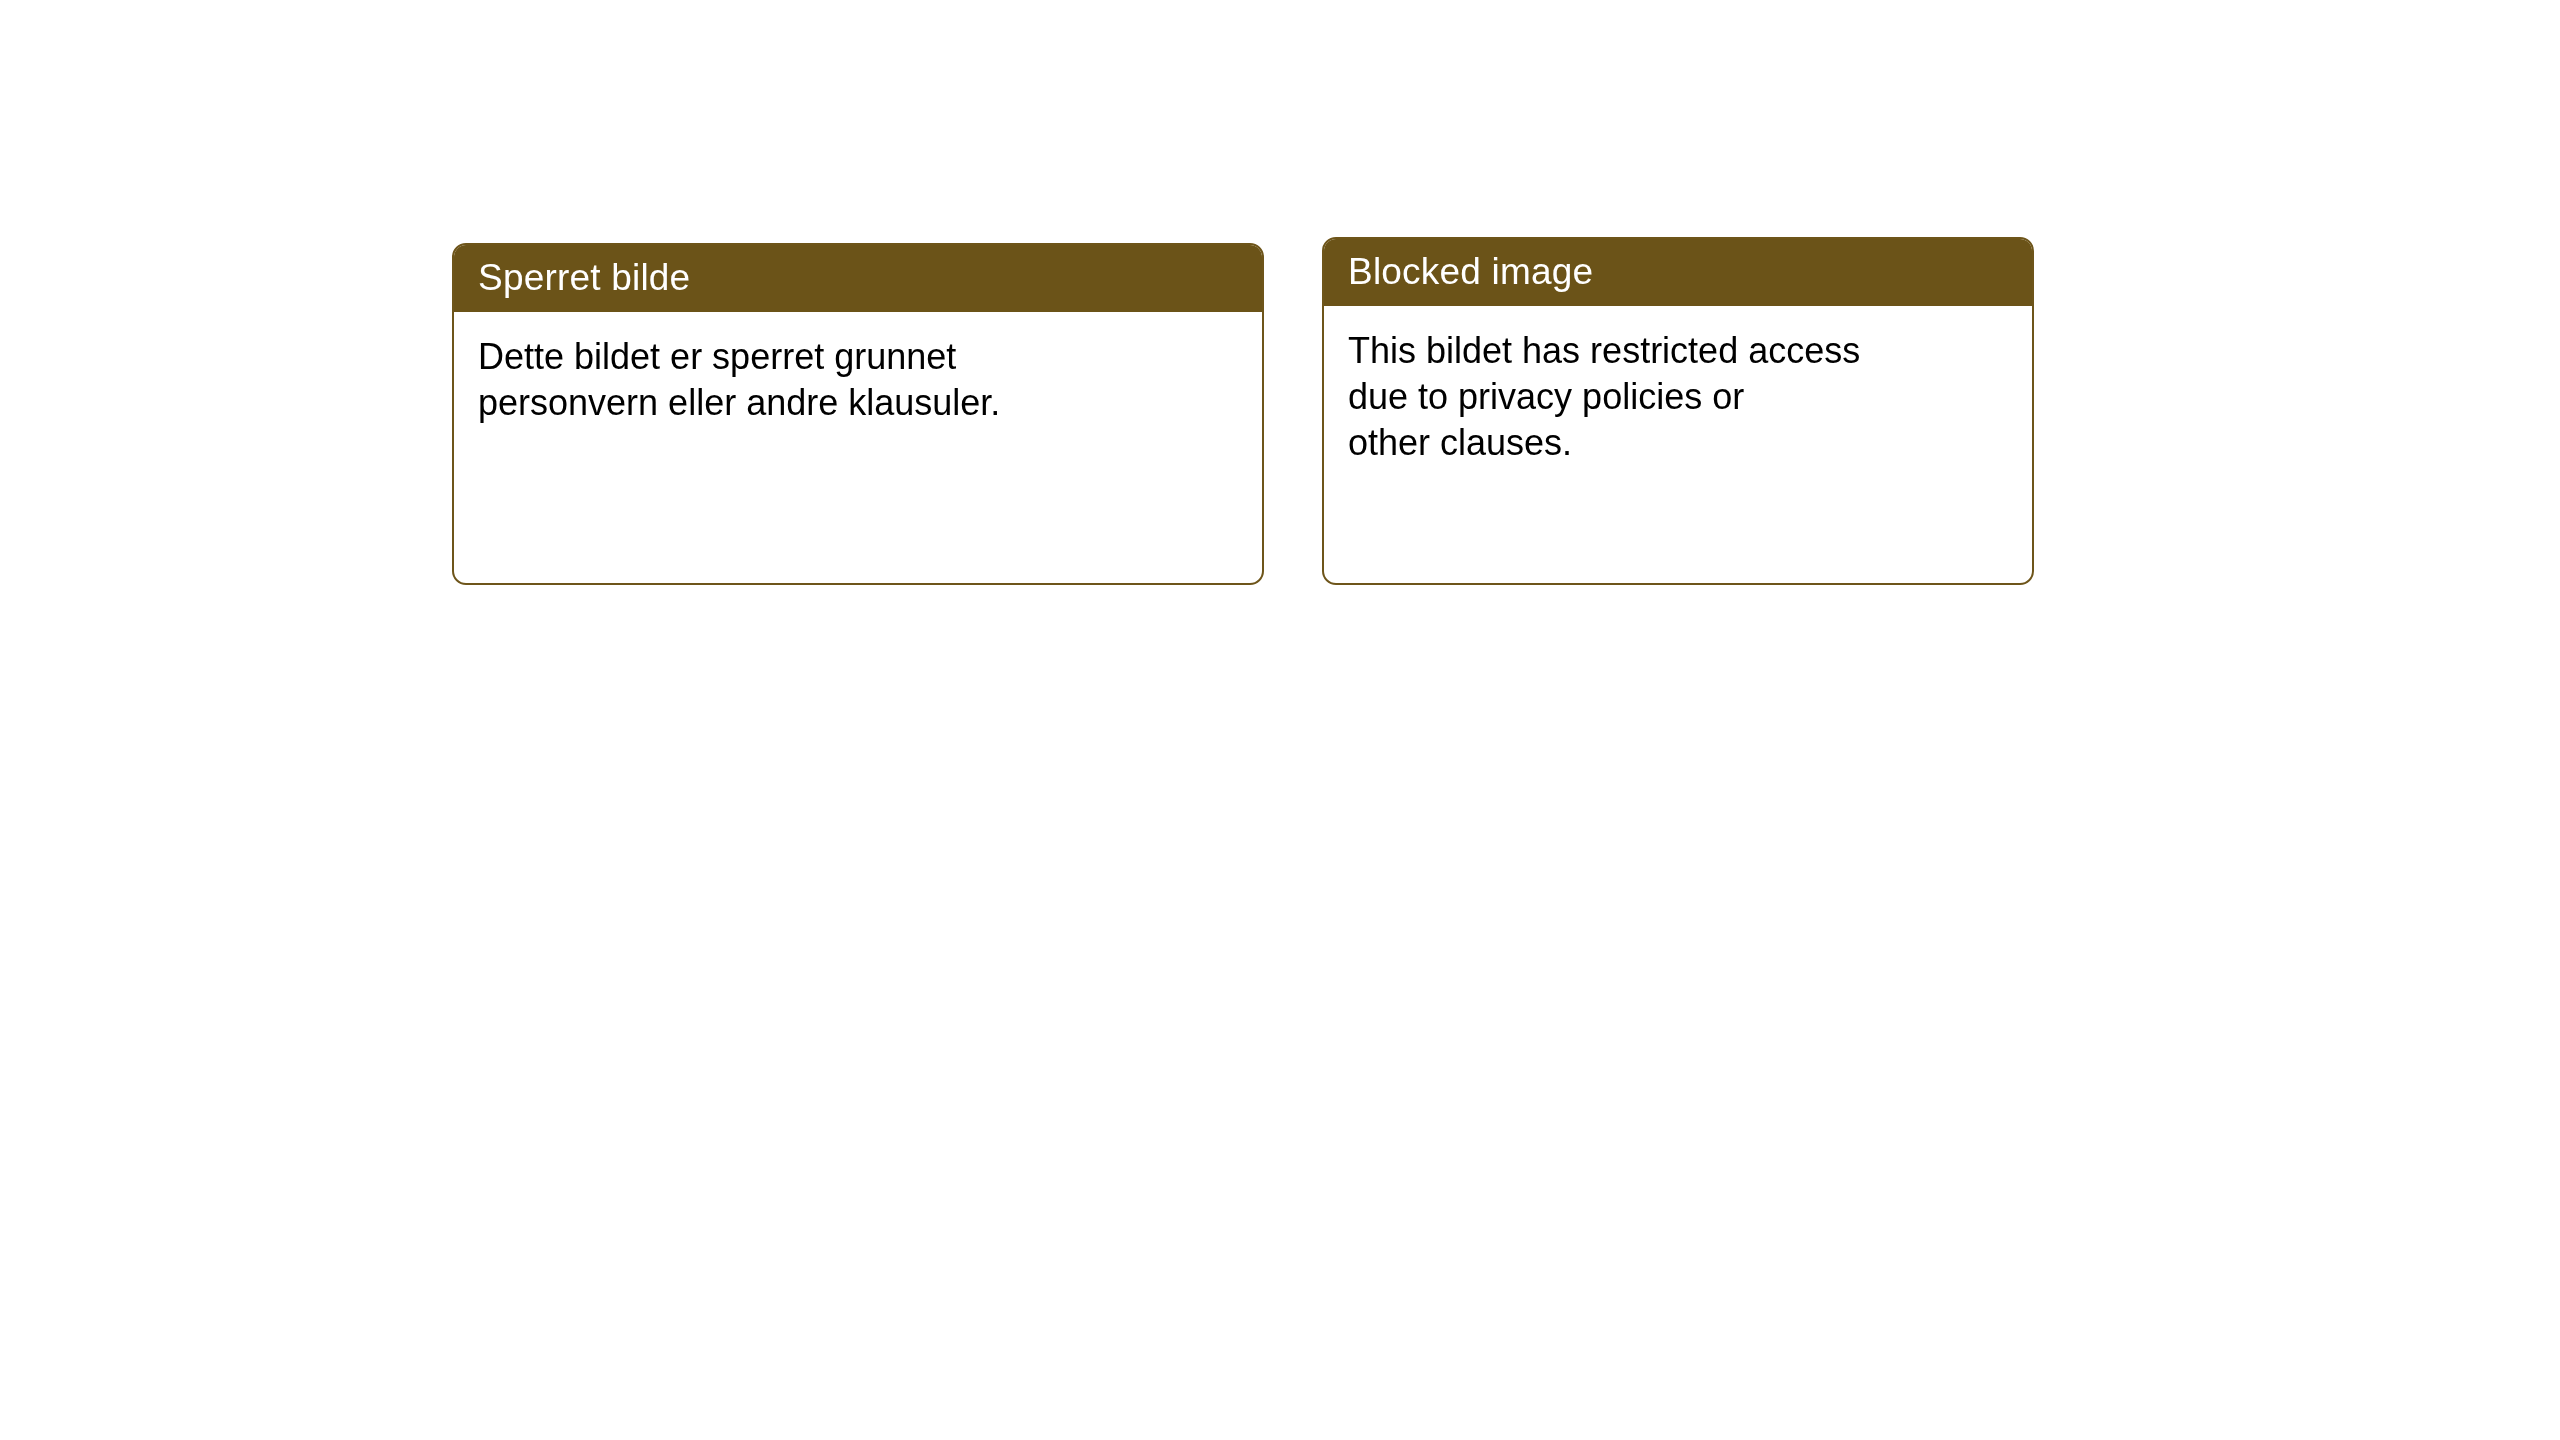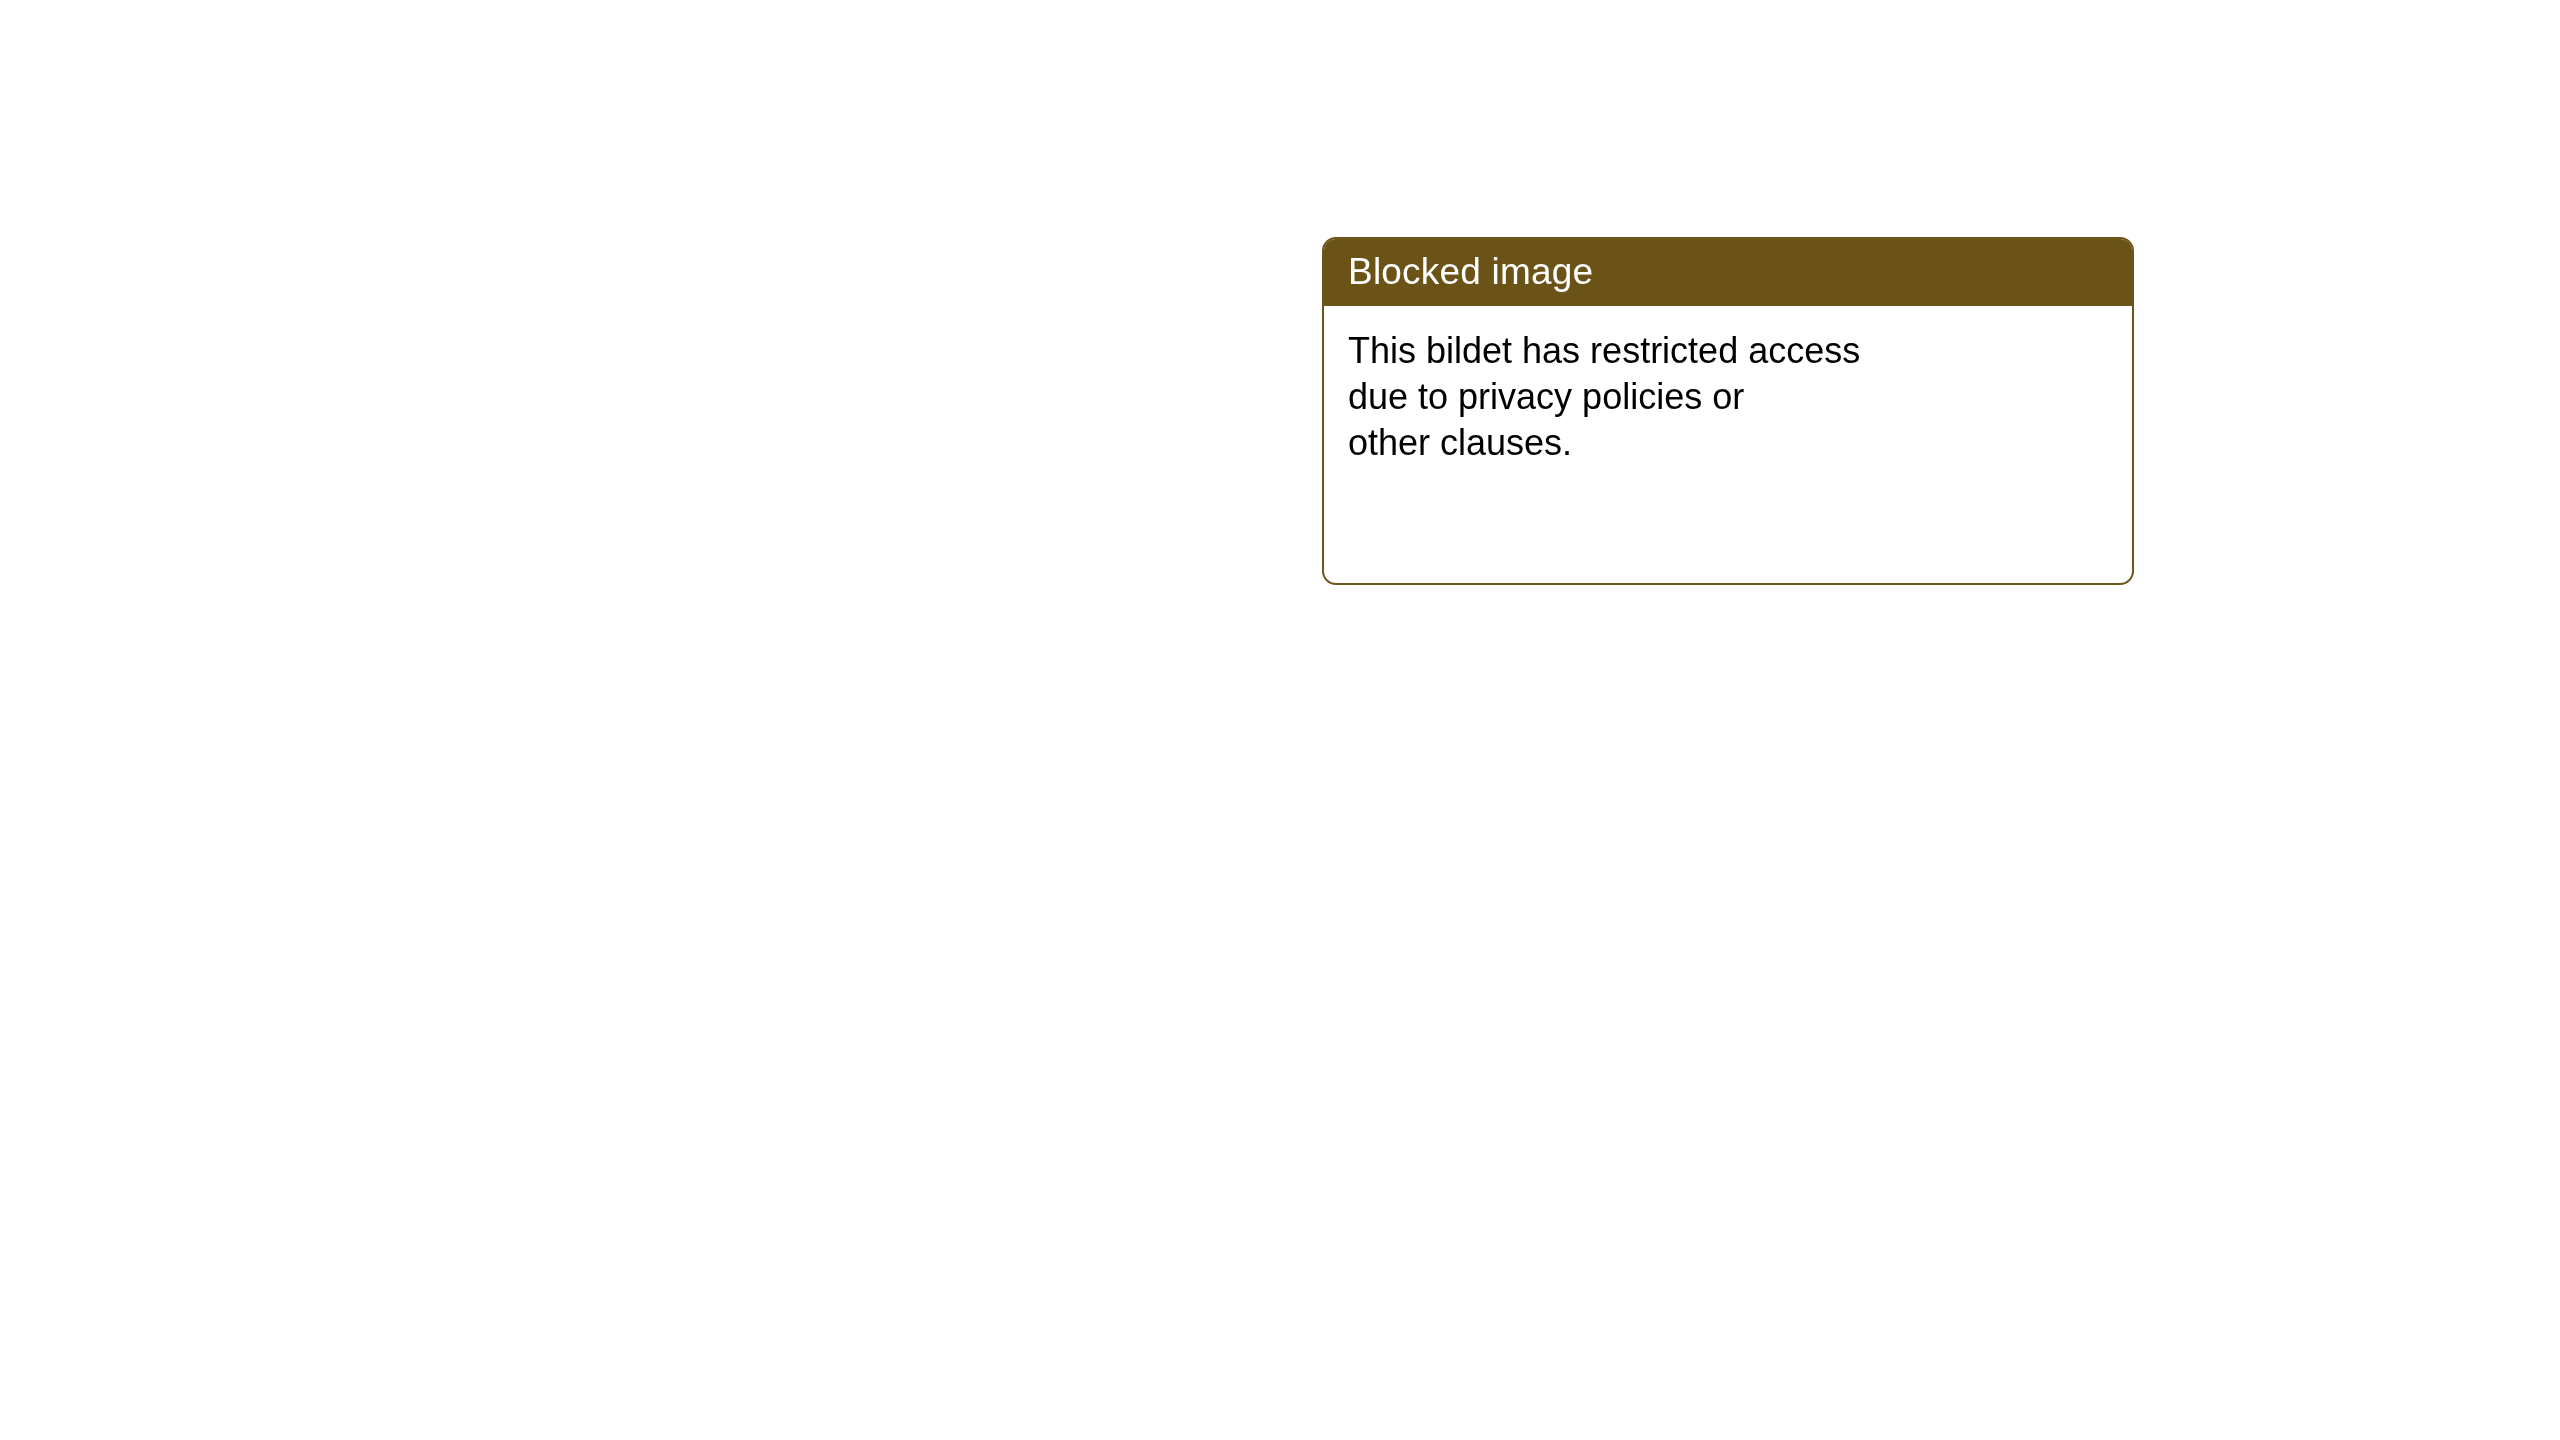--- a/index.html
+++ b/index.html
@@ -48,29 +48,34 @@
   
   #card-no {
     left: 452px;
     top: 243px;
     width: 812px;
     height: 342px;
   }
   #card-en {
     left: 1322px;
     top: 237px;
-    width: 812px;
+    width: 712px;
     height: 348px;
   }
 </style>
 </head>
 <body>
 
 <div class="stage">
 
+  <div class="notice-card" id="card-no">
+    <div class="card-header">Sperret bilde</div>
+    <div class="card-body">Dette bildet er sperret grunnet
+personvern eller andre klausuler.</div>
+  </div>
 
   <div class="notice-card" id="card-en">
     <div class="card-header">Blocked image</div>
     <div class="card-body">This bildet has restricted access
 due to privacy policies or
 other clauses.</div>
   </div>
 
 </div>
 

